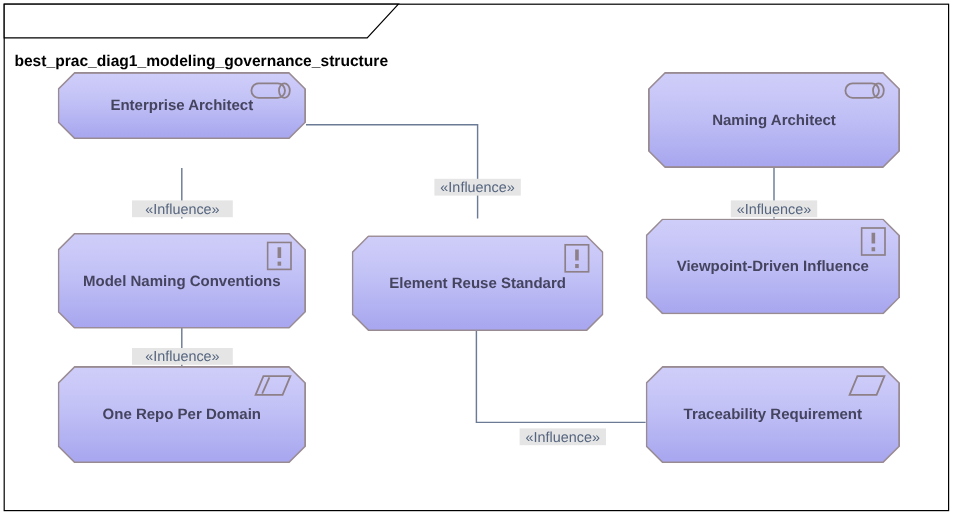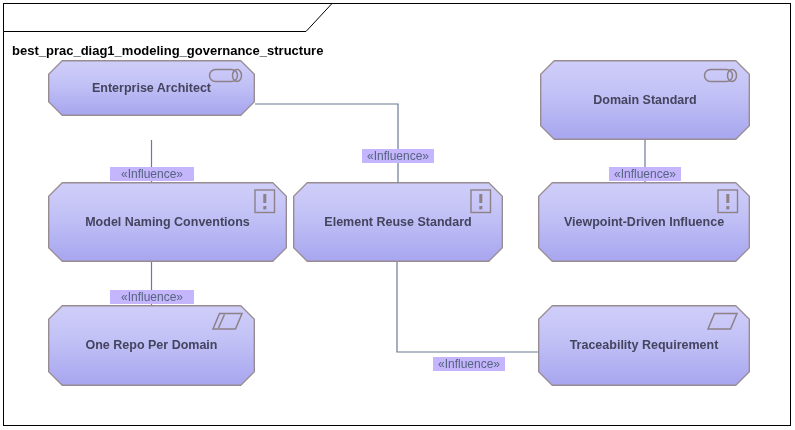--- a/index.html
+++ b/index.html
@@ -27,21 +27,21 @@
     clip-path:polygon(13px 0,calc(100% - 13px) 0,100% 13px,100% calc(100% - 13px),calc(100% - 13px) 100%,13px 100%,0 calc(100% - 13px),0 13px);
   }
   .node-label{
     position:absolute;inset:0;display:flex;align-items:center;justify-content:center;
     text-align:center;font-size:12.5px;font-weight:bold;color:#45445f;
     padding:0 12px;box-sizing:border-box;line-height:1.15;
   }
   .node-icon{position:absolute;top:7px;right:11px;}
   .conn-label{
     position:absolute;z-index:4;font-size:12px;color:#55657f;
-    text-align:center;background:#c4b5fd;white-space:nowrap;line-height:1.2;
+    text-align:center;background:#e5e5e5;white-space:nowrap;line-height:1.2;
   }
 </style>
 </head>
 <body>
 
 <div class="frame"></div>
 
 <svg class="overlay" width="795" height="430">
 
   <path d="M3.5,31.5 L3.5,3.5 L332,3.5 L306,31.5 Z" fill="#ffffff" stroke="#000000" stroke-width="1"></path>
@@ -65,40 +65,40 @@
   <svg class="node-icon" width="36" height="17">
     <rect x="1.5" y="2.5" width="28" height="12" rx="6" ry="6" fill="none" stroke="#8d8087" stroke-width="1.5"></rect>
     <ellipse cx="29" cy="8.5" rx="4.5" ry="6" fill="none" stroke="#8d8087" stroke-width="1.5"></ellipse>
   </svg>
 </div>
 
 <div class="node" style="left:540px;top:60px;width:210px;height:80px;">
   <div class="shape">
       <div class="shape-inner"></div>
     </div>
-  <div class="node-label">Domain Standard</div>
+  <div class="node-label">Naming Architect</div>
   <svg class="node-icon" width="36" height="17">
     <rect x="1.5" y="2.5" width="28" height="12" rx="6" ry="6" fill="none" stroke="#8d8087" stroke-width="1.5"></rect>
     <ellipse cx="29" cy="8.5" rx="4.5" ry="6" fill="none" stroke="#8d8087" stroke-width="1.5"></ellipse>
   </svg>
 </div>
 
-<div class="node" style="left:48px;top:182px;width:207px;height:80px;padding-left:32px;">
+<div class="node" style="left:48px;top:194px;width:207px;height:80px;">
   <div class="shape">
       <div class="shape-inner"></div>
     </div>
   <div class="node-label">Model Naming Conventions</div>
   <svg class="node-icon" width="22" height="25">
     <rect x="1" y="1" width="19.5" height="22.5" fill="none" stroke="#8d8087" stroke-width="1.4"></rect>
     <line x1="10.8" y1="5" x2="10.8" y2="14" stroke="#8d8087" stroke-width="3"></line>
     <rect x="9.3" y="17" width="3" height="3.4" fill="#8d8087"></rect>
   </svg>
 </div>
 
-<div class="node" style="left:293px;top:182px;width:210px;height:80px;">
+<div class="node" style="left:293px;top:196px;width:210px;height:80px;">
   <div class="shape">
       <div class="shape-inner"></div>
     </div>
   <div class="node-label">Element Reuse Standard</div>
   <svg class="node-icon" width="22" height="25">
     <rect x="1" y="1" width="19.5" height="22.5" fill="none" stroke="#8d8087" stroke-width="1.4"></rect>
     <line x1="10.8" y1="5" x2="10.8" y2="14" stroke="#8d8087" stroke-width="3"></line>
     <rect x="9.3" y="17" width="3" height="3.4" fill="#8d8087"></rect>
   </svg>
 </div>

